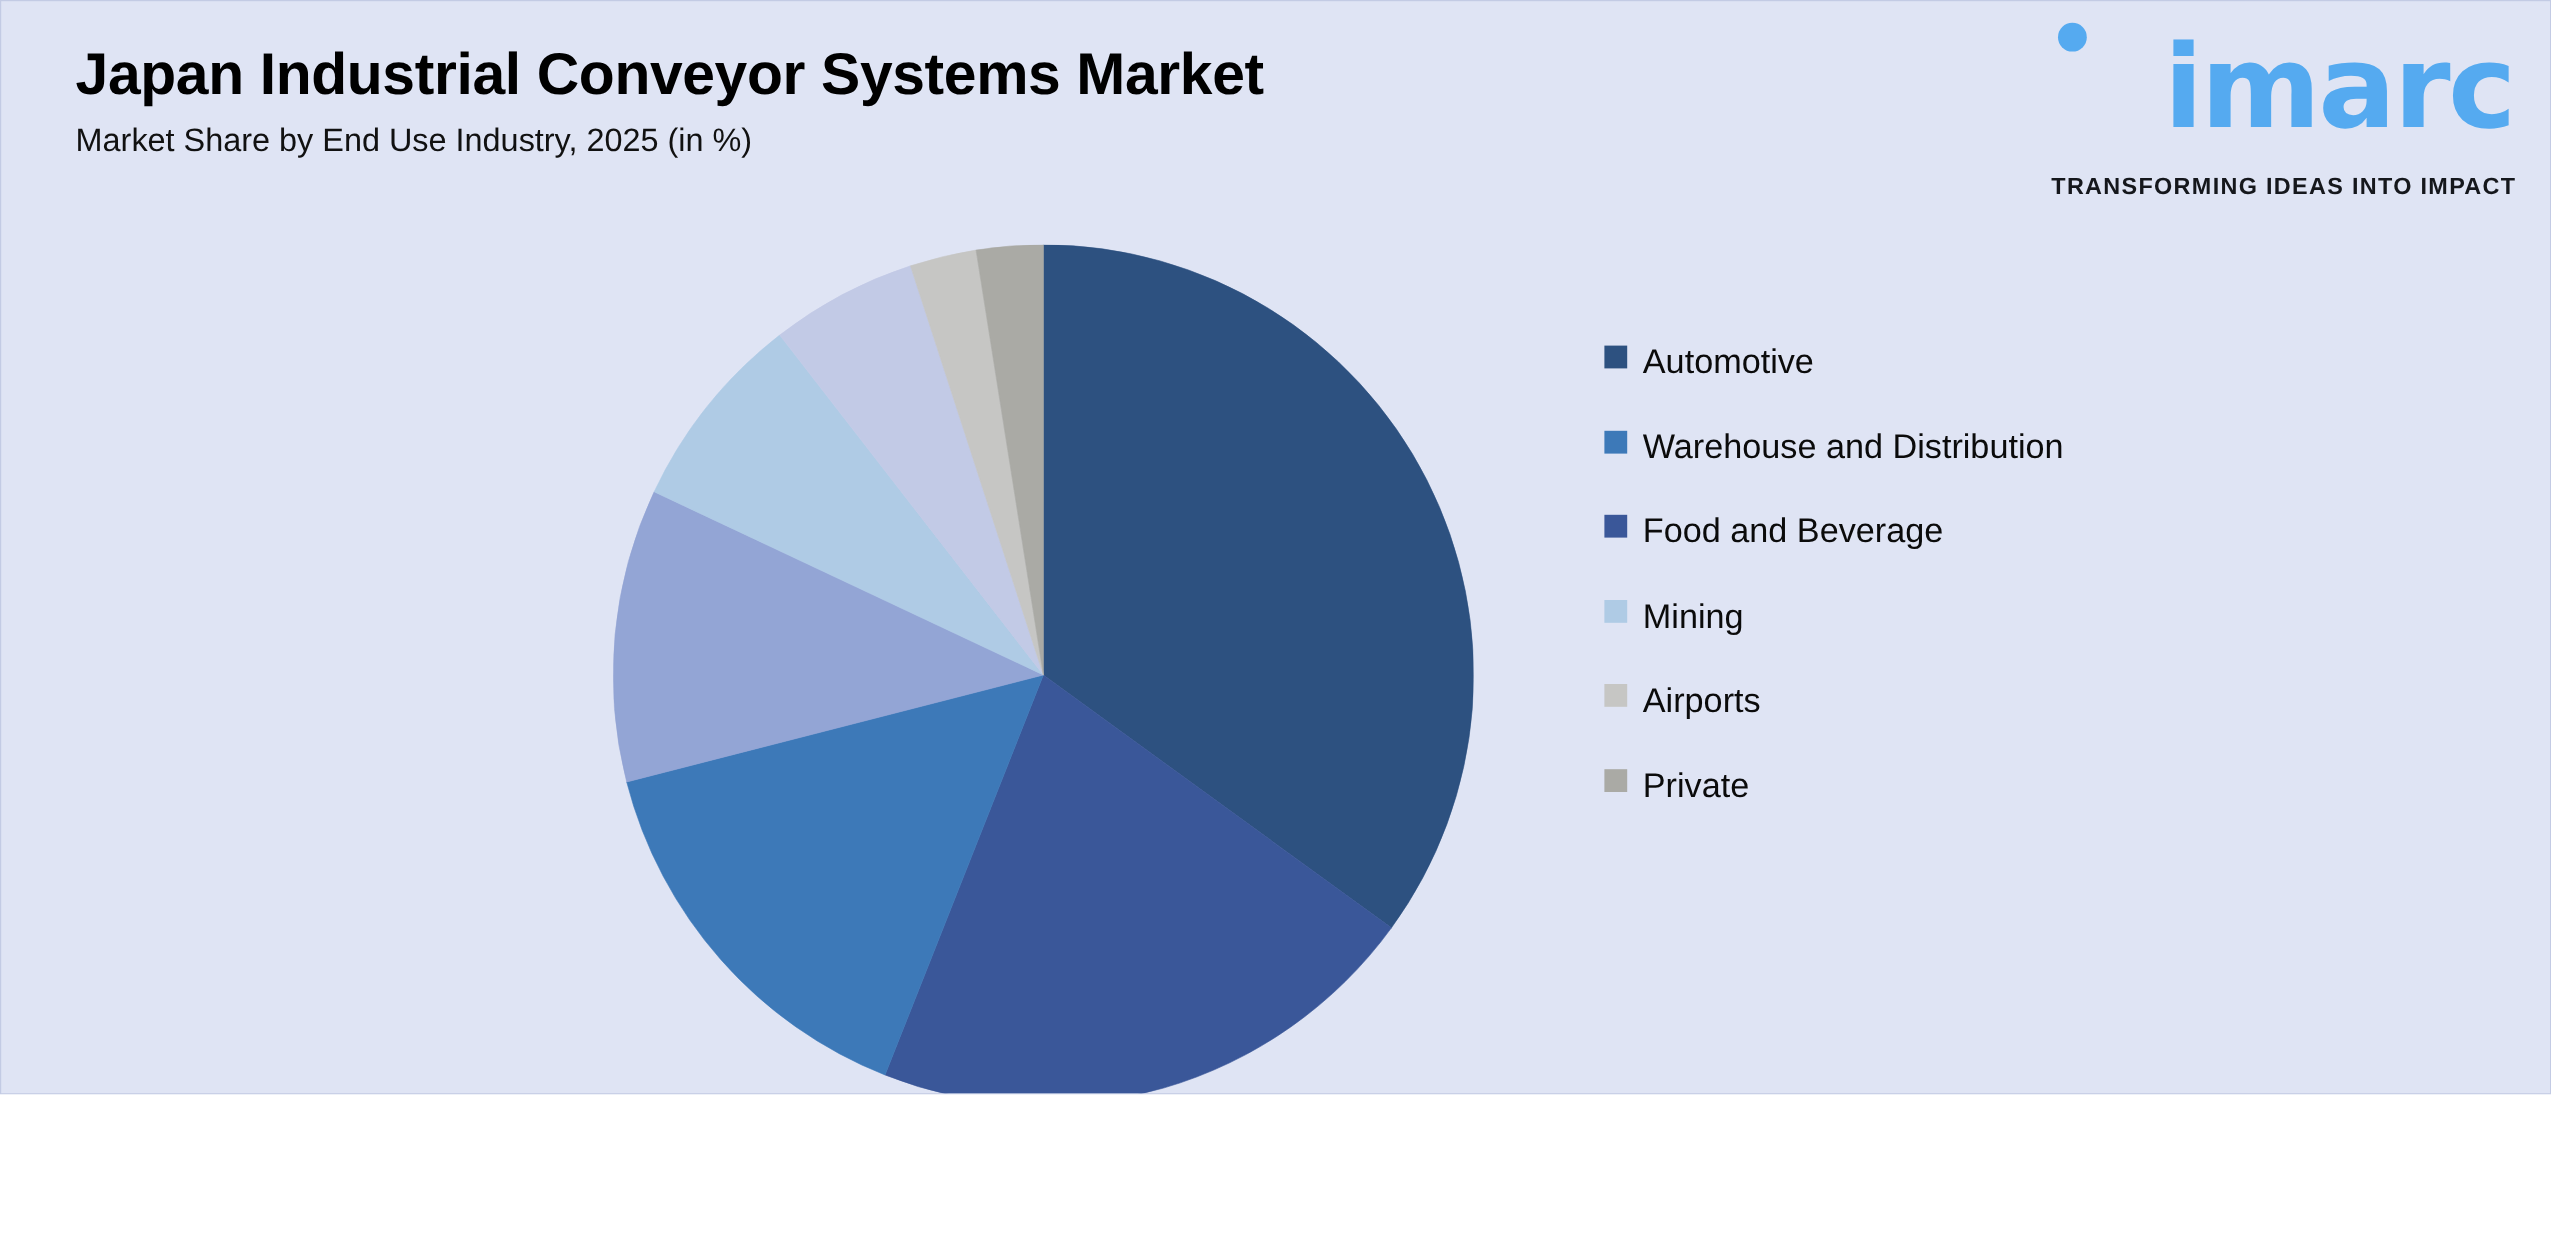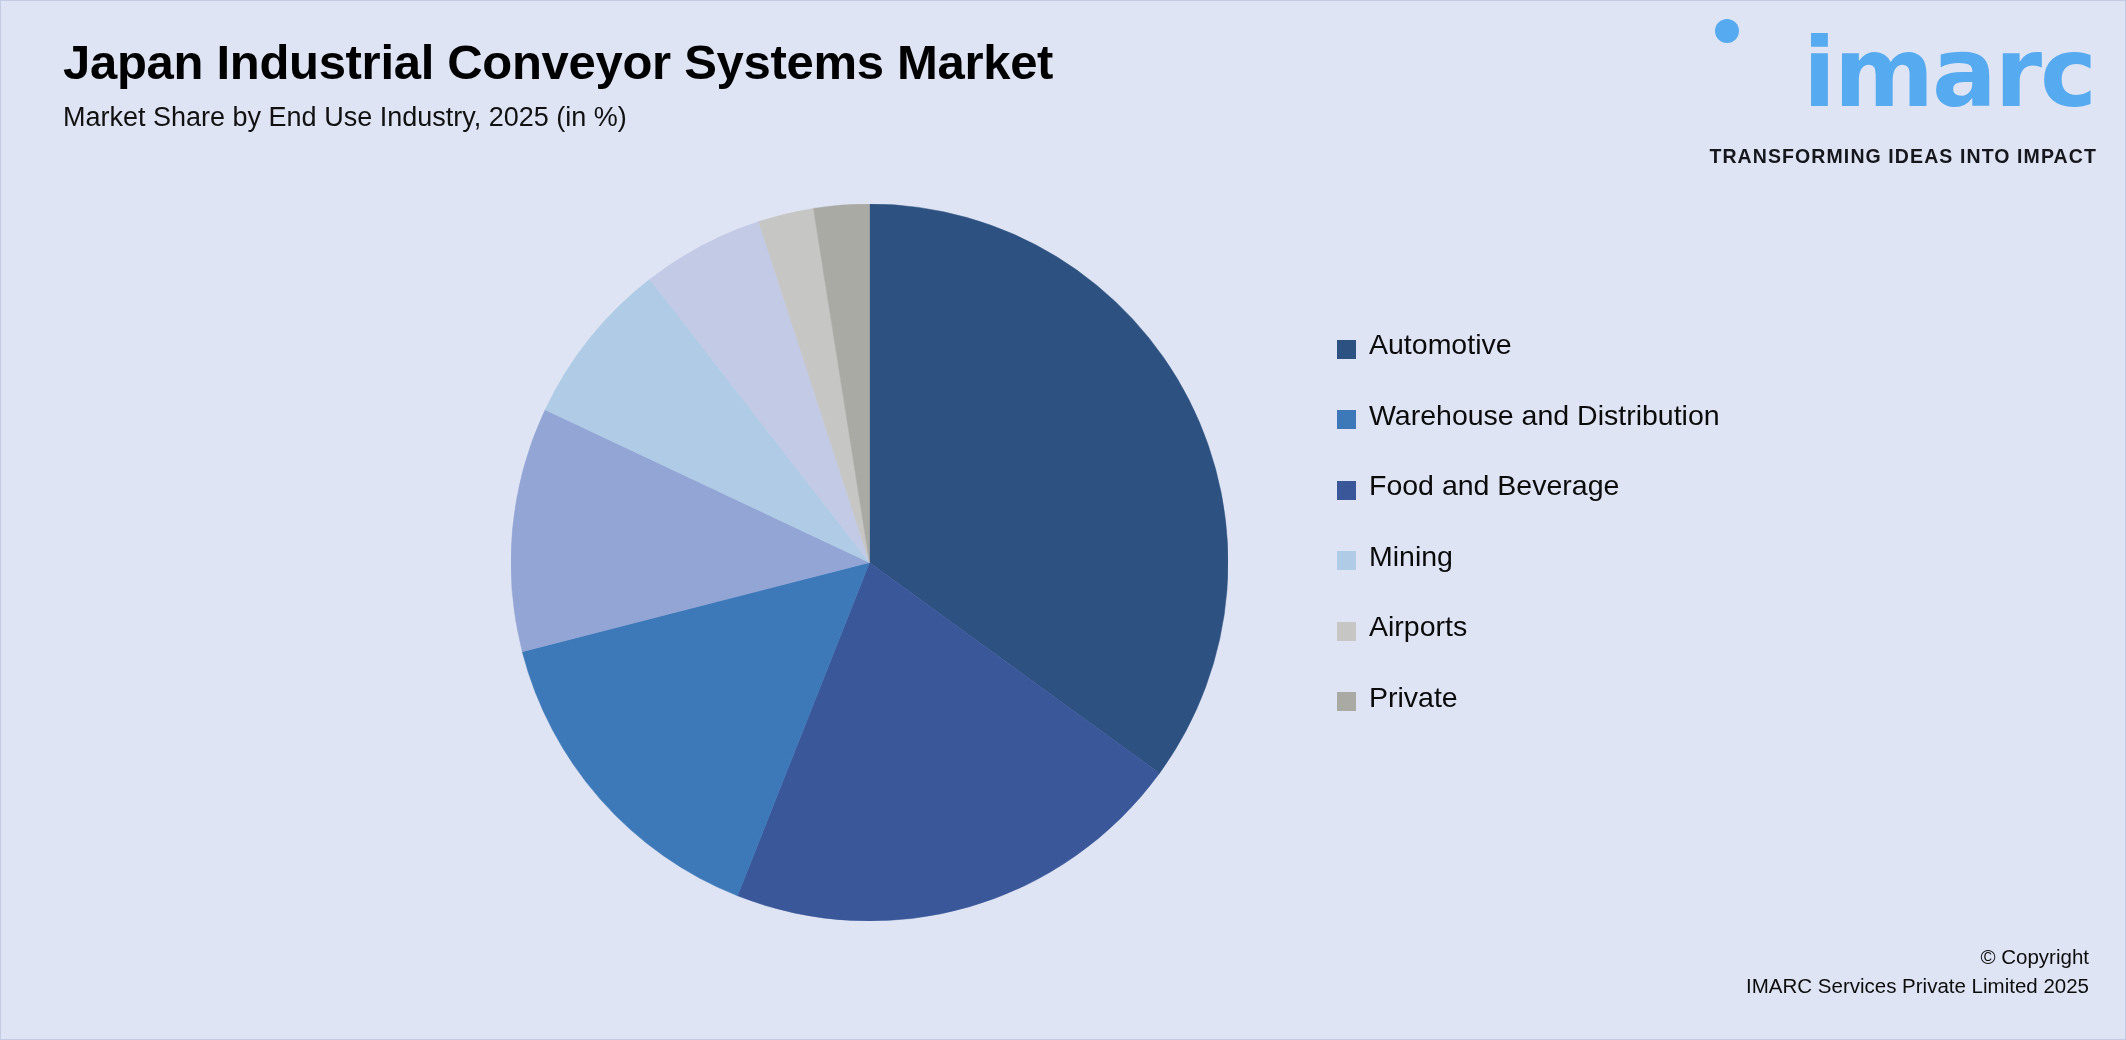--- a/index.html
+++ b/index.html
@@ -6,21 +6,21 @@
     margin: 0;
     padding: 0;
     background: #ffffff;
   }
   body {
     font-family: "Liberation Sans", sans-serif;
   }
   #root {
     position: relative;
     width: 2126px;
-    height: 1040px;
+    height: 912px;
     background: #dfe4f4;
     border: 1px solid #c3cbe4;
     box-sizing: border-box;
     overflow: hidden;
     padding-left: 29px;
   }
   .header {
     position: absolute;
     left: 62px;
     top: 34px;
@@ -96,21 +96,21 @@
 
   
   .legend {
     position: absolute;
     left: 1336px;
     top: 287px;
     width: 600px;
   }
   .legend-item {
     display: flex;
-    align-items: flex-end;
+    align-items: flex-start;
     height: 70.5px;
   }
   .legend-swatch {
     width: 19px;
     height: 19px;
     flex: 0 0 19px;
     margin-right: 13px;
   }
   .legend-label {
     font-size: 28.5px;
@@ -181,18 +181,14 @@
       <div class="legend-item">
         <span class="legend-swatch" style="background: rgb(198, 198, 196);"></span>
         <span class="legend-label">Airports</span>
       </div>
       <div class="legend-item">
         <span class="legend-swatch" style="background: rgb(170, 170, 165);"></span>
         <span class="legend-label">Private</span>
       </div>
     </div>
 
-  <div class="copyright">
-    <div>© Copyright</div>
-    <div>IMARC Services Private Limited 2025</div>
-  </div>
 
 </div>
 
 </body></html>

